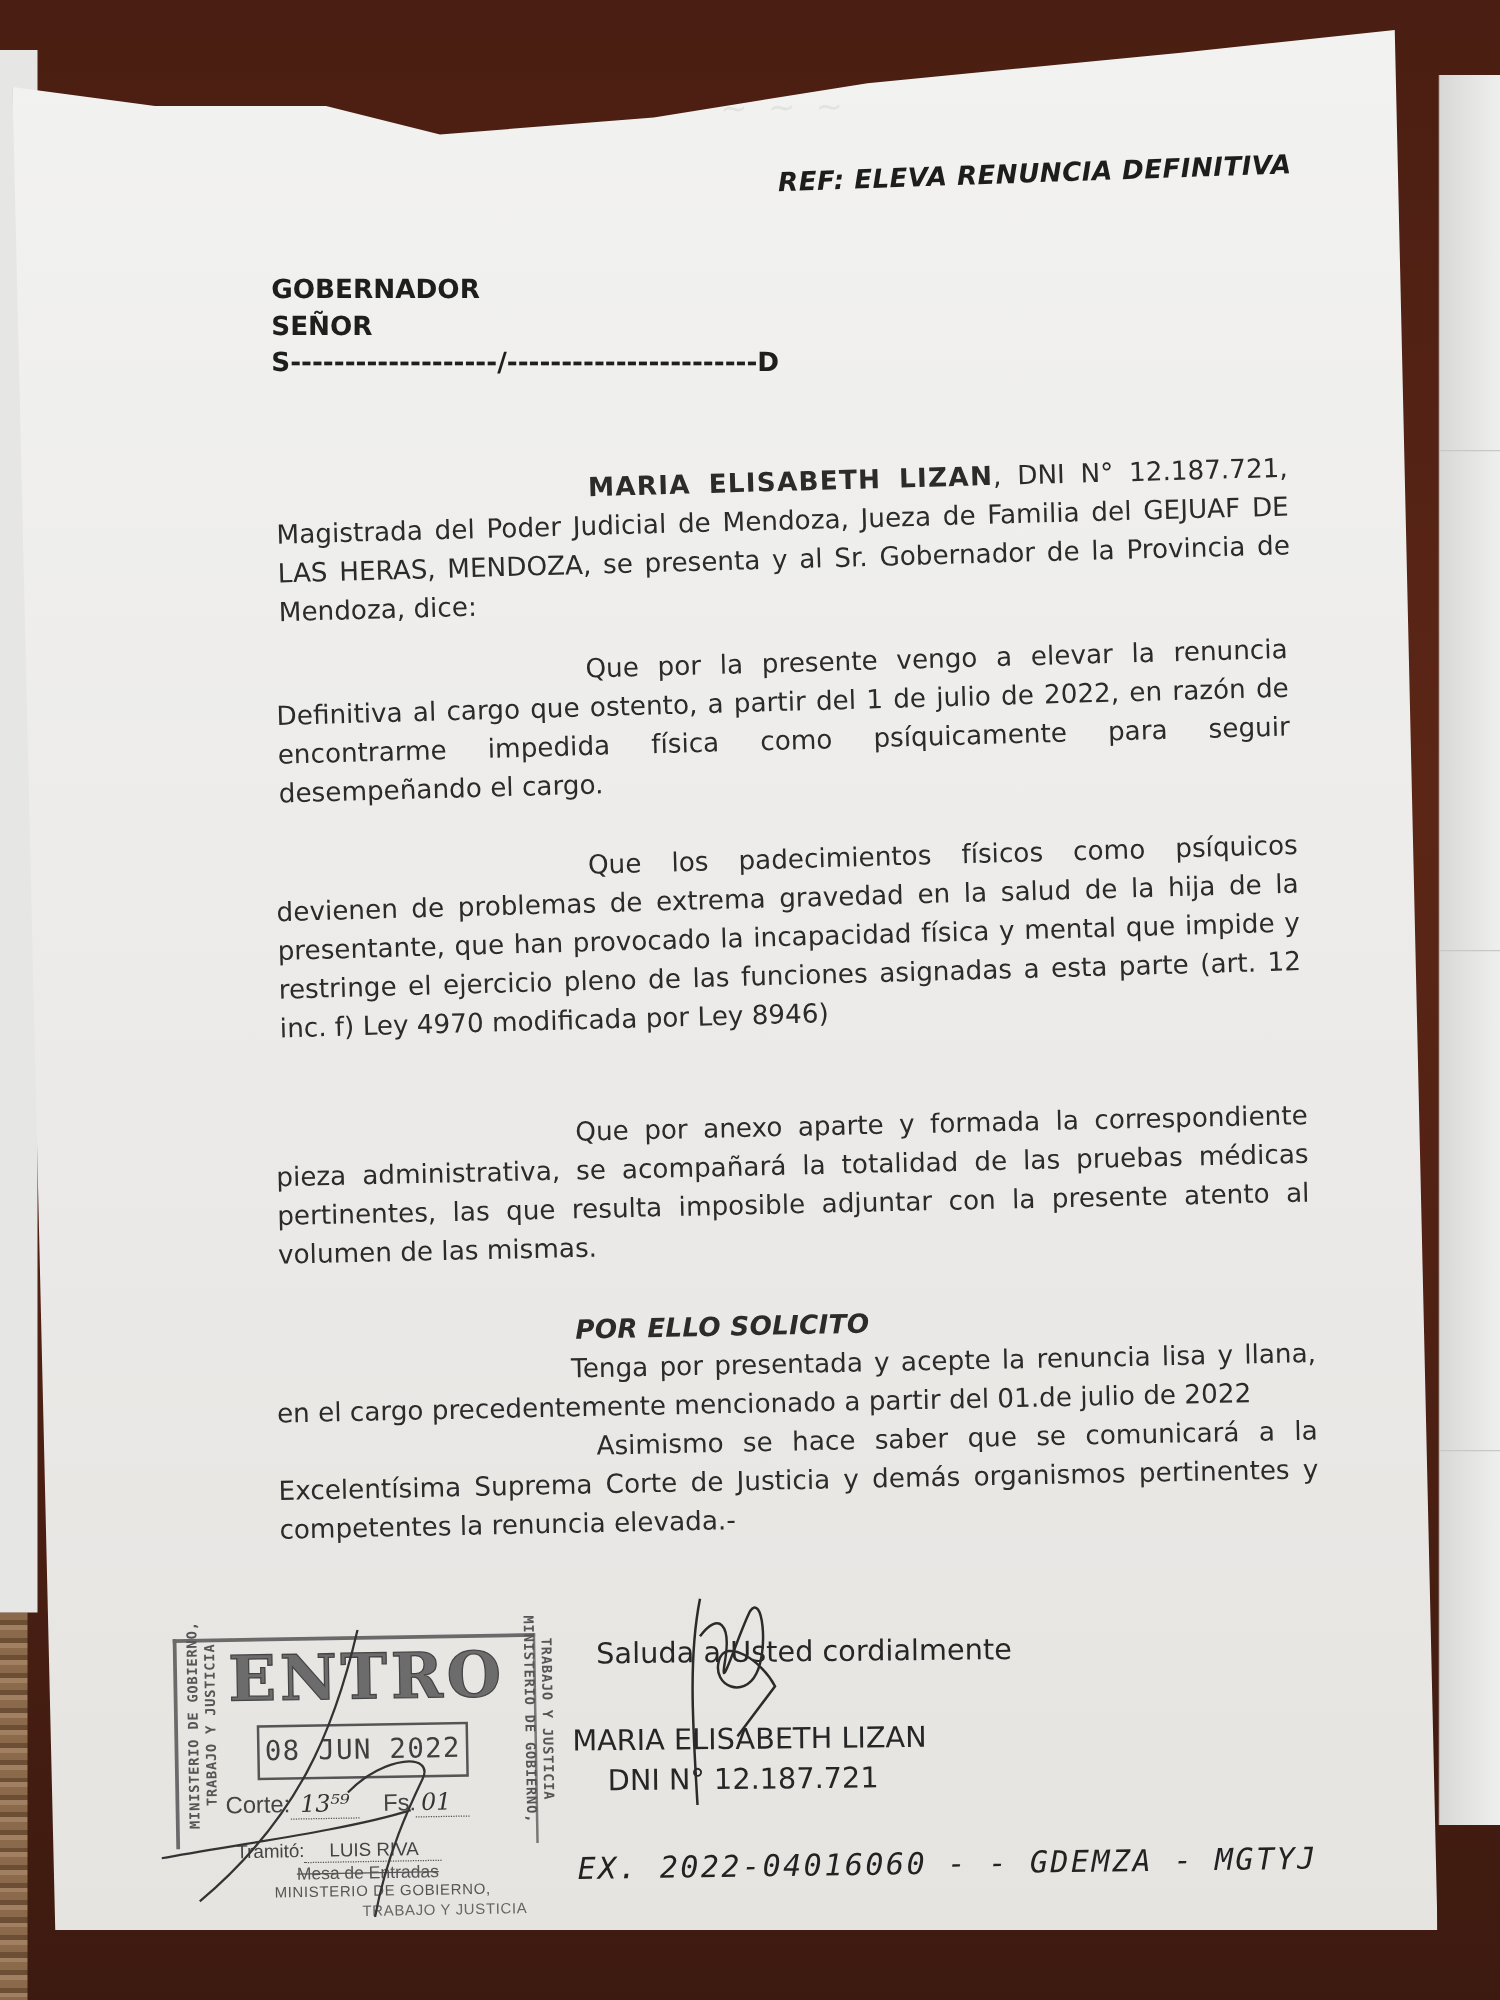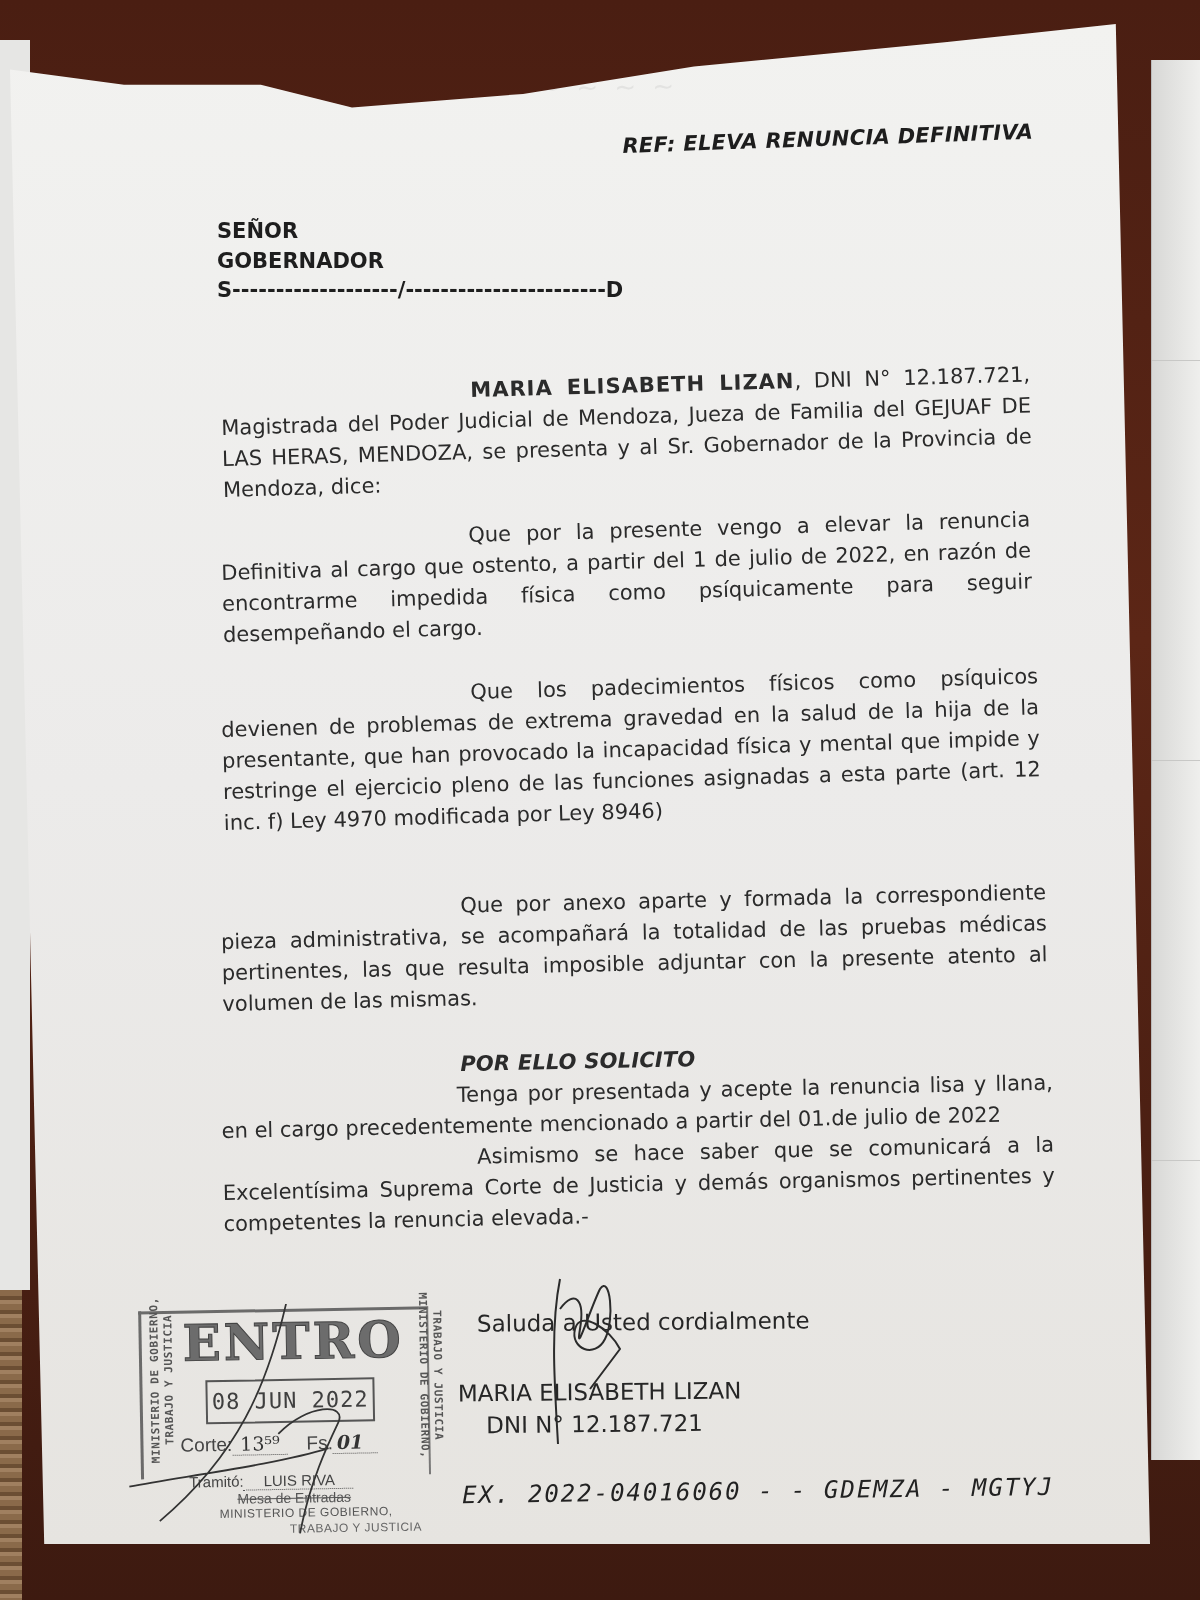--- a/index.html
+++ b/index.html
@@ -97,23 +97,23 @@
     -webkit-text-stroke: 1px #444;
   }
   .stamp-date {
     position: absolute; left: 78px; top: 75px; width: 165px; height: 40px; border: 2px solid #555;
     font-family: "DejaVu Sans Mono", monospace; font-size: 22px; line-height: 40px; text-align: center;
     color: #3f3f3f; letter-spacing: 1px;
   }
   .stamp-hora {
     position: absolute; left: 52px; top: 128px; font-family: "Liberation Sans", sans-serif; font-size: 19px; color: #444;
   }
-  .stamp-hora .hw { font-family: "DejaVu Serif", serif; color: #333; border-bottom: 1px dotted #555; padding: 0 8px; }
+  .stamp-hora .hw { font-style: italic; font-family: "DejaVu Serif", serif; color: #333; border-bottom: 1px dotted #555; padding: 0 8px; }
   .stamp-fs { position: absolute; left: 178px; top: 128px; font-family: "Liberation Sans", sans-serif; font-size: 19px; color: #444; }
-  .stamp-fs .hw { font-style: italic; font-family: "DejaVu Serif", serif; color: #333; border-bottom: 1px dotted #555; padding: 0 14px 0 4px; font-weight: bold; }
+  .stamp-fs .hw { font-style: italic; font-family: "DejaVu Serif", serif; color: #333; border-bottom: 1px dotted #555; padding: 0 14px 0 4px; }
   .stamp-tramito { position: absolute; left: 60px; top: 168px; font-family: "Liberation Sans", sans-serif; font-size: 15px; color: #444; }
   .stamp-tramito .val { border-bottom: 1px dotted #555; padding: 0 18px 0 20px; }
   .stamp-mesa { position: absolute; left: 108px; top: 186px; font-family: "Liberation Sans", sans-serif; font-size: 14px; color: #555; text-decoration: line-through; }
   .stamp-min { position: absolute; left: 90px; top: 202px; font-family: "Liberation Sans", sans-serif; font-size: 12px; color: #555; letter-spacing: .5px; }
   .stamp-min2 { position: absolute; left: 160px; top: 218px; font-family: "Liberation Sans", sans-serif; font-size: 12px; color: #666; letter-spacing: .5px; }
   .stamp-scrawl { position: absolute; left: 0; top: 0; }
 </style>
 </head>
 <body>
 
@@ -125,22 +125,22 @@
     <div class="edge" style="top:1100px"></div>
 </div>
 
 <div class="page">
   <div class="ghost-text">~ ~ ~ ~ ~ ~ ~ ~ ~ ~</div>
 
   <div class="content">
     <div class="ref">REF: ELEVA RENUNCIA DEFINITIVA</div>
 
     <div class="addressee">
+      <div>GOBERNADOR</div>
       <div>SEÑOR</div>
-      <div>GOBERNADOR</div>
       <div>S-------------------/-----------------------D</div>
     </div>
 
     <div class="body-block p1">
       <span class="indent" style="padding-left:250px"></span><span class="name-bold">MARIA ELISABETH LIZAN</span><span>, DNI N° 12.187.721, Magistrada del Poder Judicial de Mendoza, Jueza de Familia del GEJUAF DE LAS HERAS, MENDOZA, se presenta y al Sr. Gobernador de la Provincia de Mendoza, dice:</span>
     </div>
 
     <div class="body-block p2">
       <span style="padding-left:248px"></span><span>Que por la presente vengo a elevar la renuncia Definitiva al cargo que ostento, a partir del 1 de julio de 2022, en razón de encontrarme impedida física como psíquicamente para seguir desempeñando el cargo.</span>
     </div>

